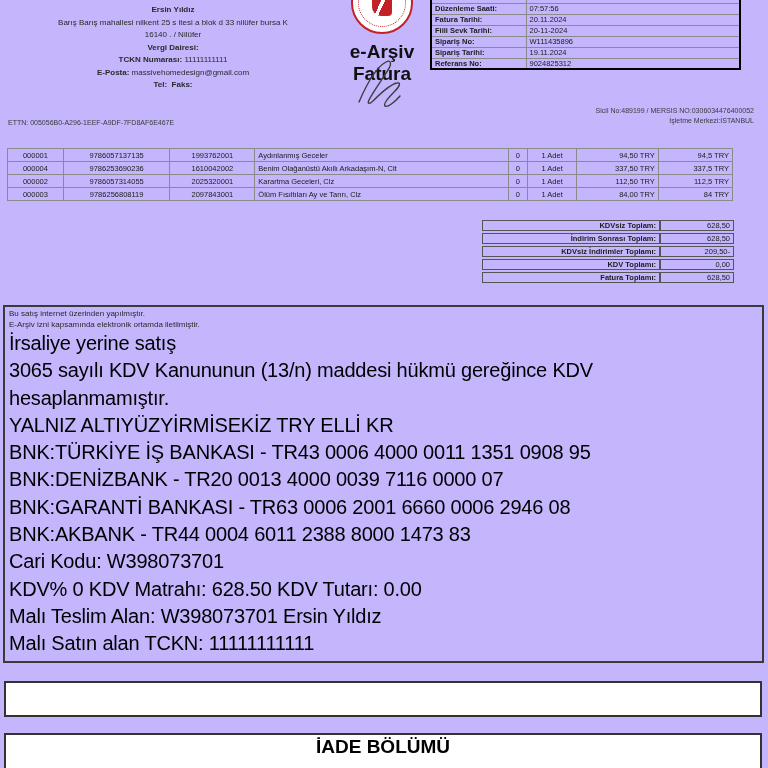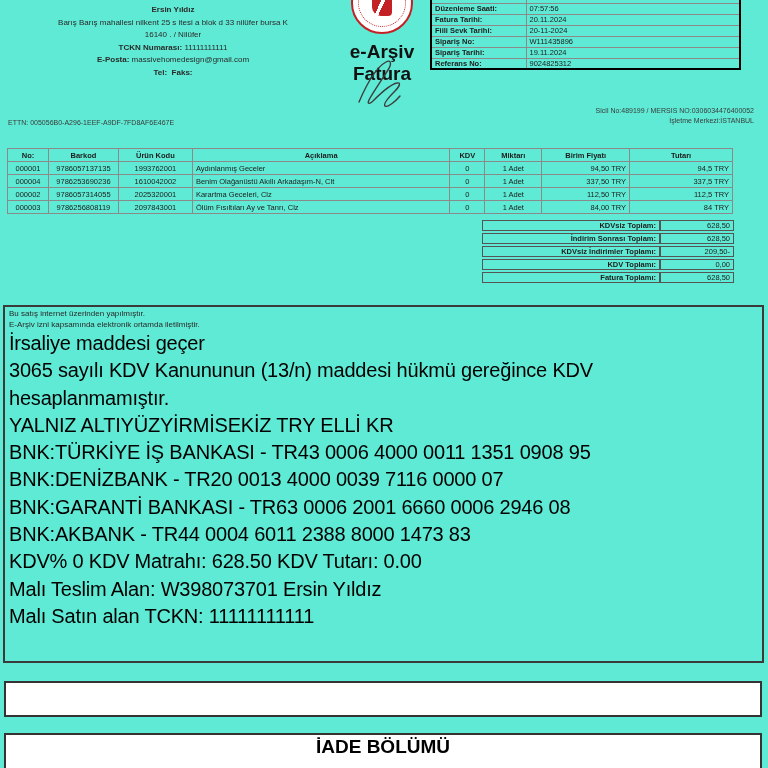--- a/index.html
+++ b/index.html
@@ -1,18 +1,18 @@
 <!DOCTYPE html>
 <html><head>
 <meta charset="utf-8">
 <style>
   * { margin:0; padding:0; box-sizing:border-box; }
   html,body { width:768px; height:768px; overflow:hidden; background:#fff;
     font-family:"Liberation Sans", sans-serif; color:#1c1c1c; }
-  #page { position:relative; width:768px; height:768px; background:#5eead4; }
+  #page { position:relative; width:768px; height:768px; background:#c4b5fd; }
 
   
   #seller-block { position:absolute; left:8px; top:4px; width:330px;
     text-align:center; font-size:8px; line-height:12.5px; color:#2a2a2a; }
   #seller-block .b { font-weight:bold; }
 
   
   #logo-block { position:absolute; left:322px; top:0; width:120px; height:110px; }
   .gib-circle { position:absolute; top:-28px; left:50%; transform:translateX(-50%);
     width:62px; height:62px; background:#fff; border:2px solid #c42127; border-radius:50%; }
@@ -71,20 +71,21 @@
 </style>
 </head>
 <body>
 
 <div id="page">
 
   <div id="seller-block">
     <div class="b">Ersin Yıldız</div>
     <div>Barış Barış mahallesi nilkent 25 s itesi a blok d 33 nilüfer bursa K</div>
     <div>16140 . / Nilüfer</div>
+    <div class="b">Vergi Dairesi:</div>
     <div><span class="b">TCKN Numarası:</span> <span>11111111111</span></div>
     <div><span class="b">E-Posta:</span> <span>massivehomedesign@gmail.com</span></div>
     <div><span class="b">Tel:</span>&nbsp; <span class="b">Faks:</span></div>
   </div>
 
   <div id="logo-block">
     <div class="gib-circle">
       <div class="gib-ring"></div>
       <div class="gib-emblem"></div>
     </div>
@@ -134,30 +135,20 @@
     <div>İşletme Merkezi:İSTANBUL</div>
   </div>
 
   <div id="ettn-block">
     <span>ETTN:</span>
     <span>005056B0-A296-1EEF-A9DF-7FD8AF6E467E</span>
   </div>
 
   <table id="items-table">
     <tbody>
-        <tr>
-      <th class="w-no">No:</th>
-      <th class="w-bar">Barkod</th>
-      <th class="w-uk">Ürün Kodu</th>
-      <th class="w-ac">Açıklama</th>
-      <th class="w-kdv">KDV</th>
-      <th class="w-mik">Miktarı</th>
-      <th class="w-bf">Birim Fiyatı</th>
-      <th class="w-tu">Tutarı</th>
-    </tr>
     <tr>
       <td>000001</td>
       <td>9786057137135</td>
       <td>1993762001</td>
       <td class="txt">Aydınlanmış Geceler</td>
       <td>0</td>
       <td>1  Adet</td>
       <td class="num">94,50 TRY</td>
       <td class="num">94,5 TRY</td>
     </tr>
@@ -215,27 +206,28 @@
     <tr>
           <td class="lbl">Fatura Toplamı:</td>
           <td>628,50</td>
         </tr>
   </tbody>
     </table>
 
   <div id="notes-box">
     <div class="note-small">Bu satış internet üzerinden yapılmıştır.</div>
     <div class="note-small">E-Arşiv izni kapsamında elektronik ortamda iletilmiştir.</div>
-    <div class="note-big">İrsaliye maddesi geçer</div>
+    <div class="note-big">İrsaliye yerine satış</div>
     <div class="note-big">3065 sayılı KDV Kanununun (13/n) maddesi hükmü gereğince KDV hesaplanmamıştır.</div>
     <div class="note-big">YALNIZ ALTIYÜZYİRMİSEKİZ TRY ELLİ KR</div>
     <div class="note-big">BNK:TÜRKİYE İŞ BANKASI - TR43 0006 4000 0011 1351 0908 95</div>
     <div class="note-big">BNK:DENİZBANK - TR20 0013 4000 0039 7116 0000 07</div>
     <div class="note-big">BNK:GARANTİ BANKASI - TR63 0006 2001 6660 0006 2946 08</div>
     <div class="note-big">BNK:AKBANK - TR44 0004 6011 2388 8000 1473 83</div>
+    <div class="note-big">Cari Kodu: W398073701</div>
     <div class="note-big">KDV% 0 KDV Matrahı: 628.50 KDV Tutarı: 0.00</div>
     <div class="note-big">Malı Teslim Alan: W398073701 Ersin Yıldız</div>
     <div class="note-big">Malı Satın alan TCKN: 11111111111</div>
   </div>
 
   <div id="empty-box"></div>
   <div id="iade-box">
     <div class="ttl">İADE BÖLÜMÜ</div>
   </div>
 

